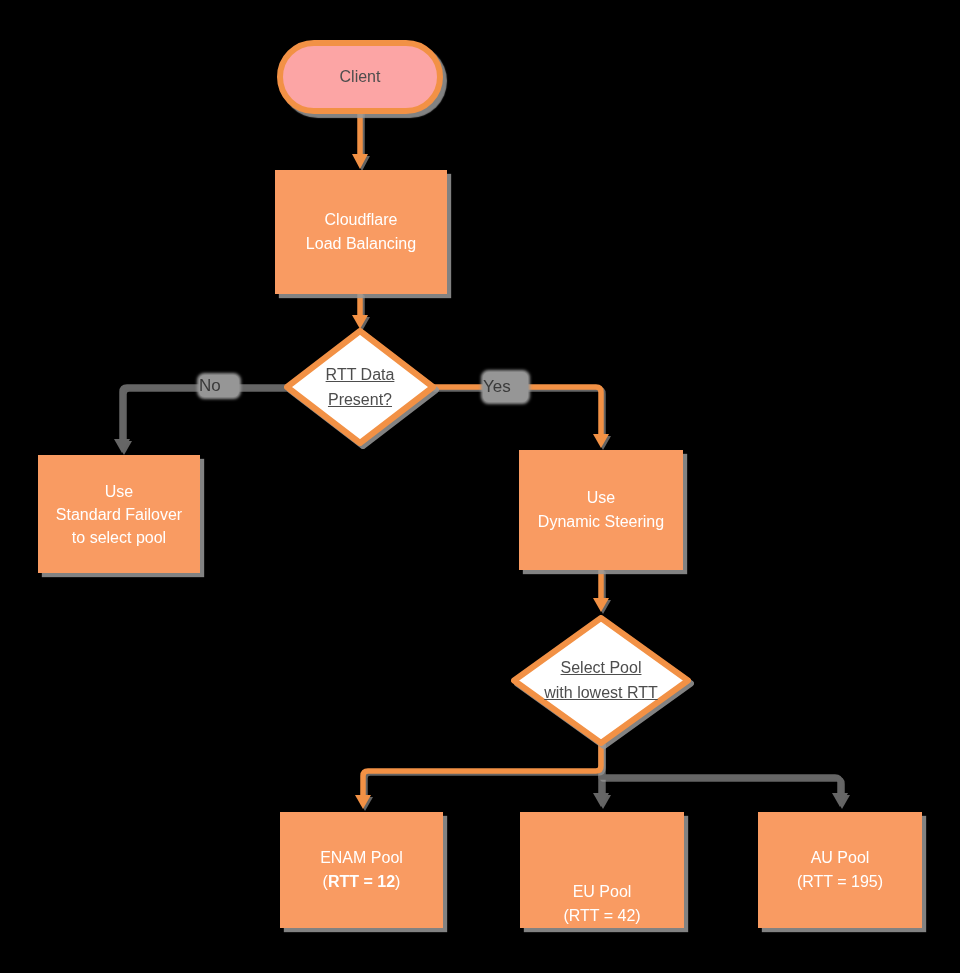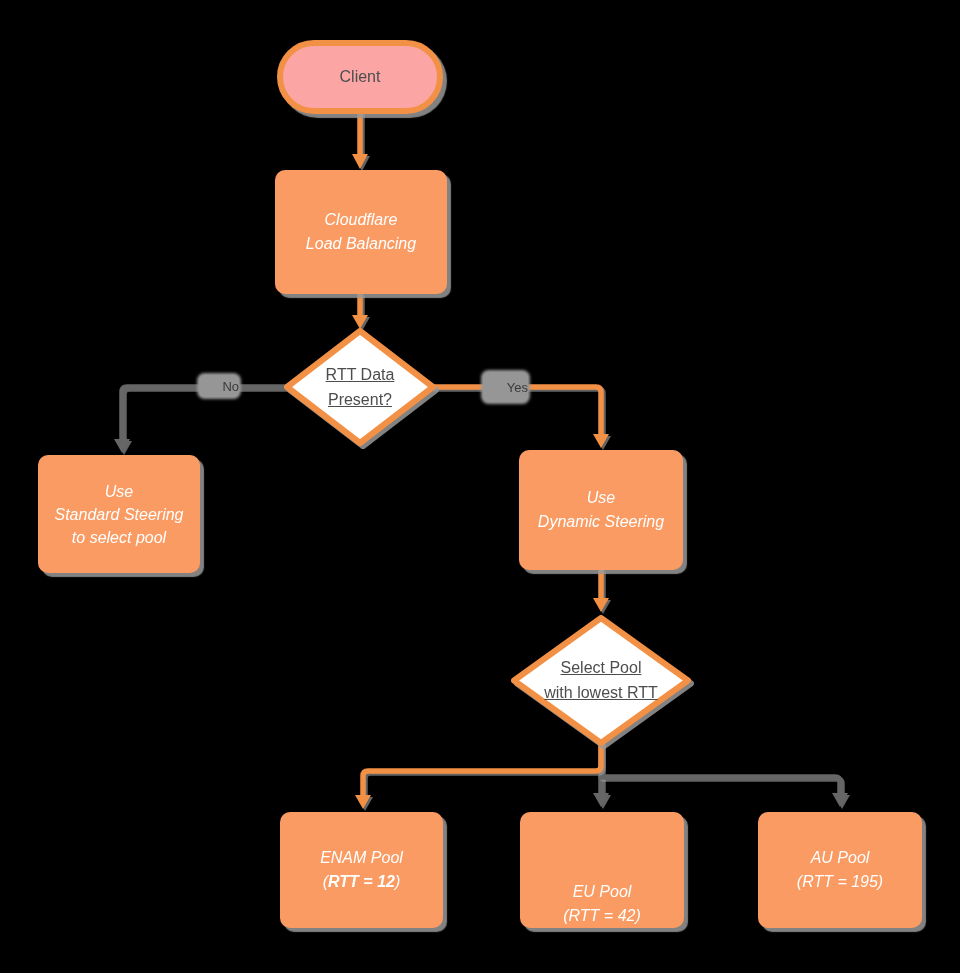--- a/index.html
+++ b/index.html
@@ -23,39 +23,38 @@
     filter:drop-shadow(3.5px 3.5px 0 rgba(153,153,153,0.85));
   }
 
   
   .node {
     position:absolute; display:flex; flex-direction:column;
     align-items:center; justify-content:center; text-align:center;
     box-sizing:border-box;
   }
   .box {
-    background:var(--orange-fill); border-radius:10px;
+    background:var(--orange-fill); border-radius:0;
     color:var(--text-light); font-size:16px; line-height:24px;
     box-shadow:4px 4px 1px rgba(153,153,153,0.85);
-    font-style:italic;
   }
   .terminator {
     background:#fca5a5; border:6px solid var(--orange-stroke); border-radius:40px;
     color:var(--text-dark); font-size:16px;
     box-shadow:4px 4px 1px rgba(153,153,153,0.85);
   }
   .diamond-label {
     position:absolute; color:var(--text-dark); font-size:16px; line-height:25px;
     text-align:center; display:flex; flex-direction:column;
     align-items:center; justify-content:center;text-decoration:underline;
   }
   .edge-chip {
-    position:absolute; display:flex; align-items:center; justify-content:flex-end;
+    position:absolute; display:flex; align-items:center; justify-content:flex-start;
     background:var(--label-bg); color:var(--label-text);
-    font-size:13px; border-radius:6px;
+    font-size:17px; border-radius:6px;
     box-shadow:0 0 3px 1.5px var(--label-bg);
   }
 </style>
 </head>
 <body>
 
 <div class="canvas">
 
   <svg class="layer" width="960" height="973" viewBox="0 0 960 973">
 
@@ -101,21 +100,21 @@
 
   <div class="edge-chip" style="left:199px; top:375px; width:40px; height:22px;">
     <span>No</span>
   </div>
   <div class="edge-chip" style="left:483px; top:372px; width:45px; height:30px;">
     <span>Yes</span>
   </div>
 
   <div class="node box" style="left:38px; top:455px; width:162px; height:118px; line-height:23px;">
     <div>Use</div>
-    <div>Standard Steering</div>
+    <div>Standard Failover</div>
     <div>to select pool</div>
   </div>
 
   <div class="node box" style="left:519px; top:450px; width:164px; height:120px;">
     <div>Use</div>
     <div>Dynamic Steering</div>
   </div>
 
   <div class="diamond-label" style="left:501px; top:630px; width:200px; height:100px;">
     <div>Select Pool</div>

